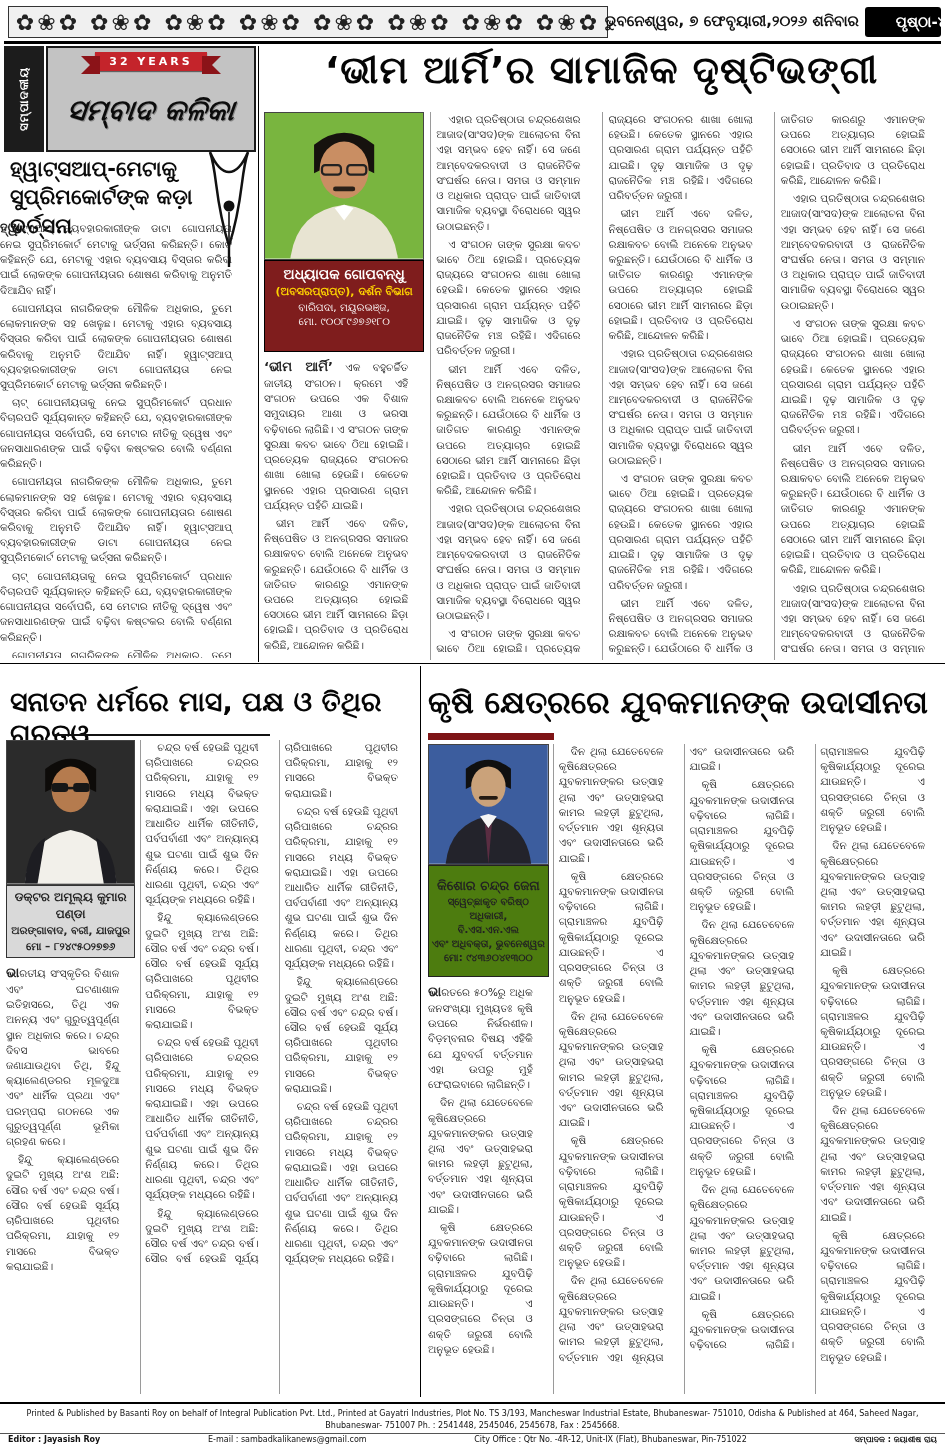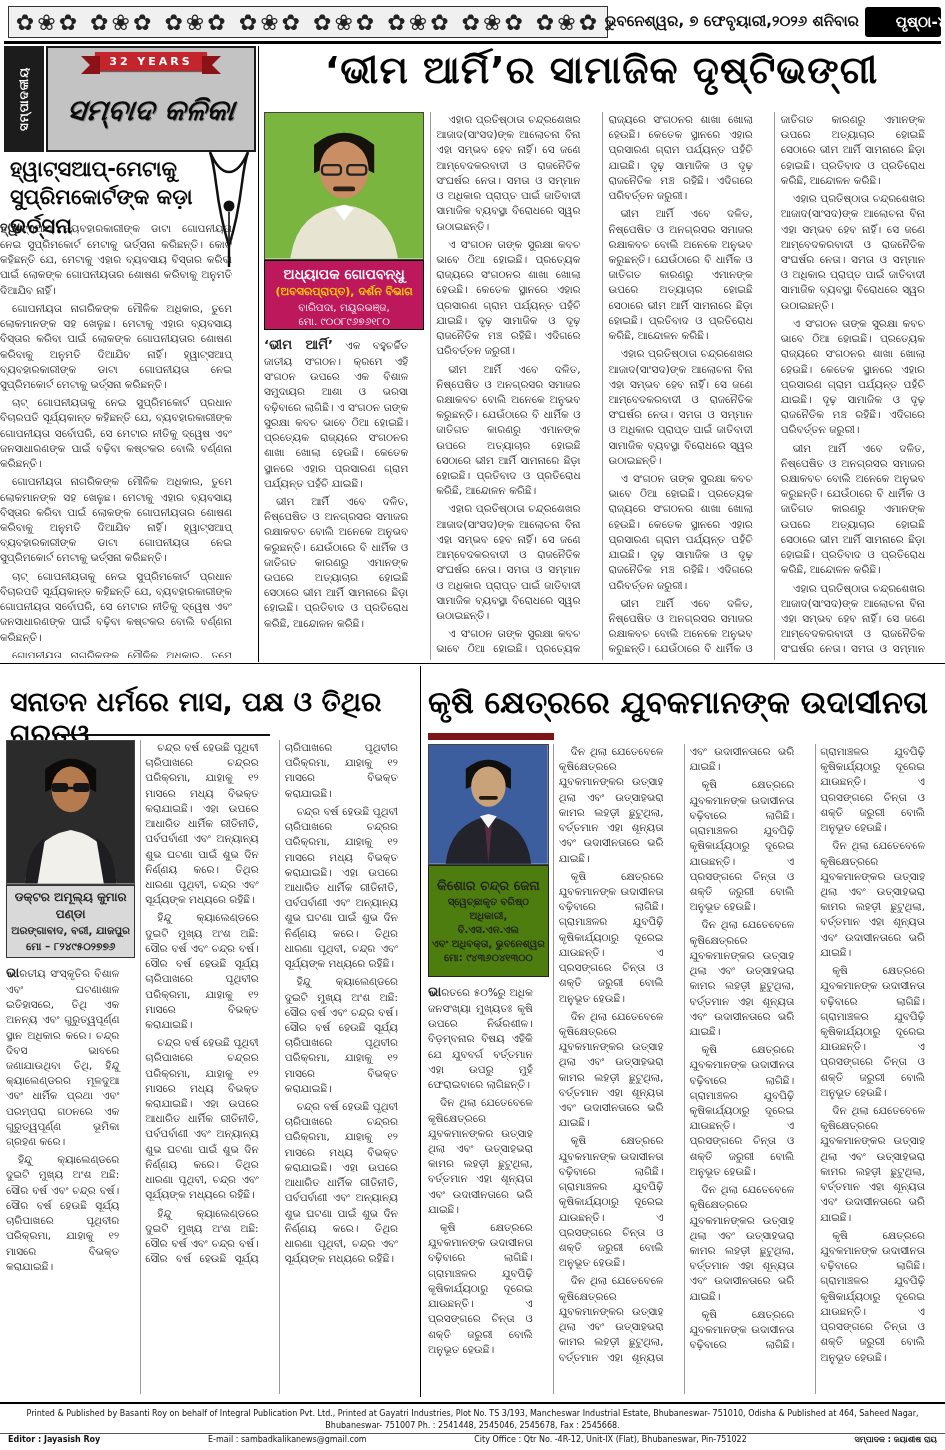--- a/index.html
+++ b/index.html
@@ -87,21 +87,21 @@
     font-size:10.5px; line-height:1.45; text-align:justify; overflow:hidden; color:#222;
   }
   .main-body {
     position:absolute; left:264px; top:112px; width:677px; height:548px;
     column-count:4; column-gap:12px; column-rule:1px solid #9a9a9a;
   }
   .photo-block { float:left; width:100%; margin:0 0 5px 0; }
   .photo-frame { border:1px solid #444; background:#fff; }
   .photo-frame svg { display:block; width:100%; }
   .byline-dark {
-    background:#be185d; color:#fff; text-align:center; padding:4px 2px 0;
+    background:#7f1d1d; color:#fff; text-align:center; padding:4px 2px 22px;
     line-height:1.4; border:1px solid #000;
   }
   .byline-dark .b-name { font-size:14px; font-weight:bold; }
   .byline-dark .b-role { font-size:11px; font-weight:bold; color:#ffd400; }
   .byline-dark .b-addr, .byline-dark .b-phone { font-size:10.5px; }
 
   
   .dharma-headline {
     position:absolute; left:10px; top:686px; width:400px;
     font-size:27px; font-weight:bold; color:#050505;

